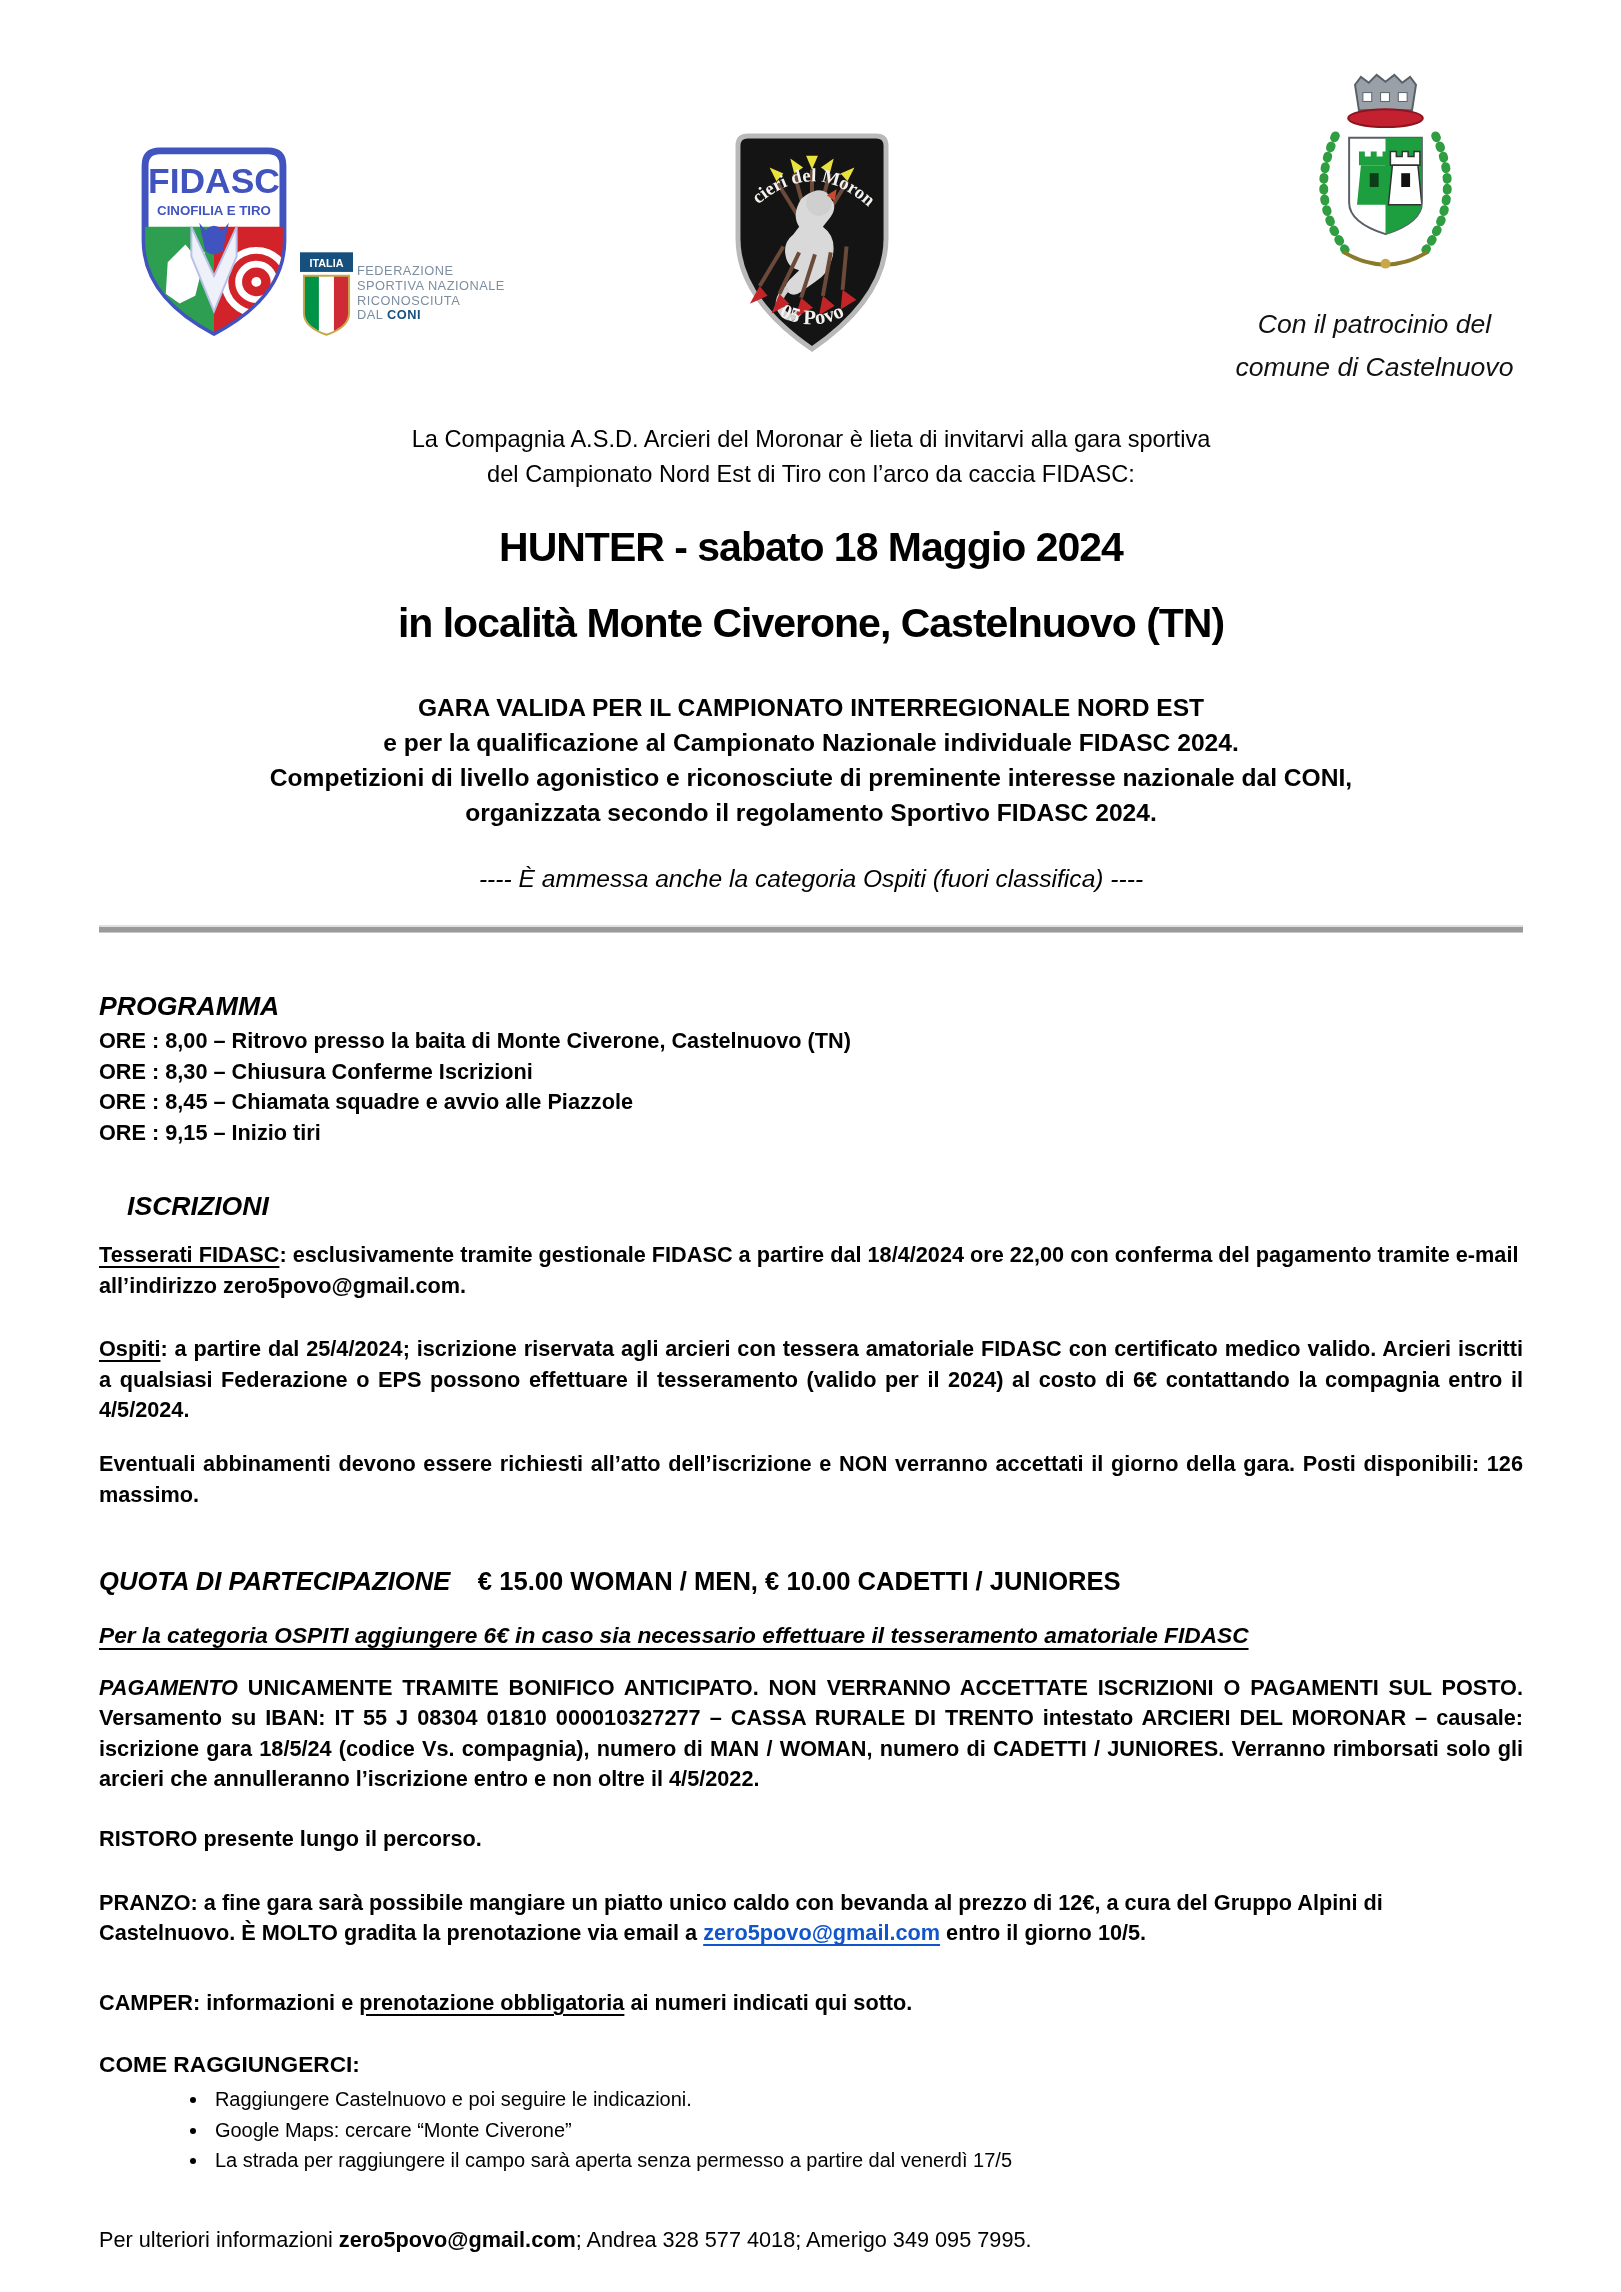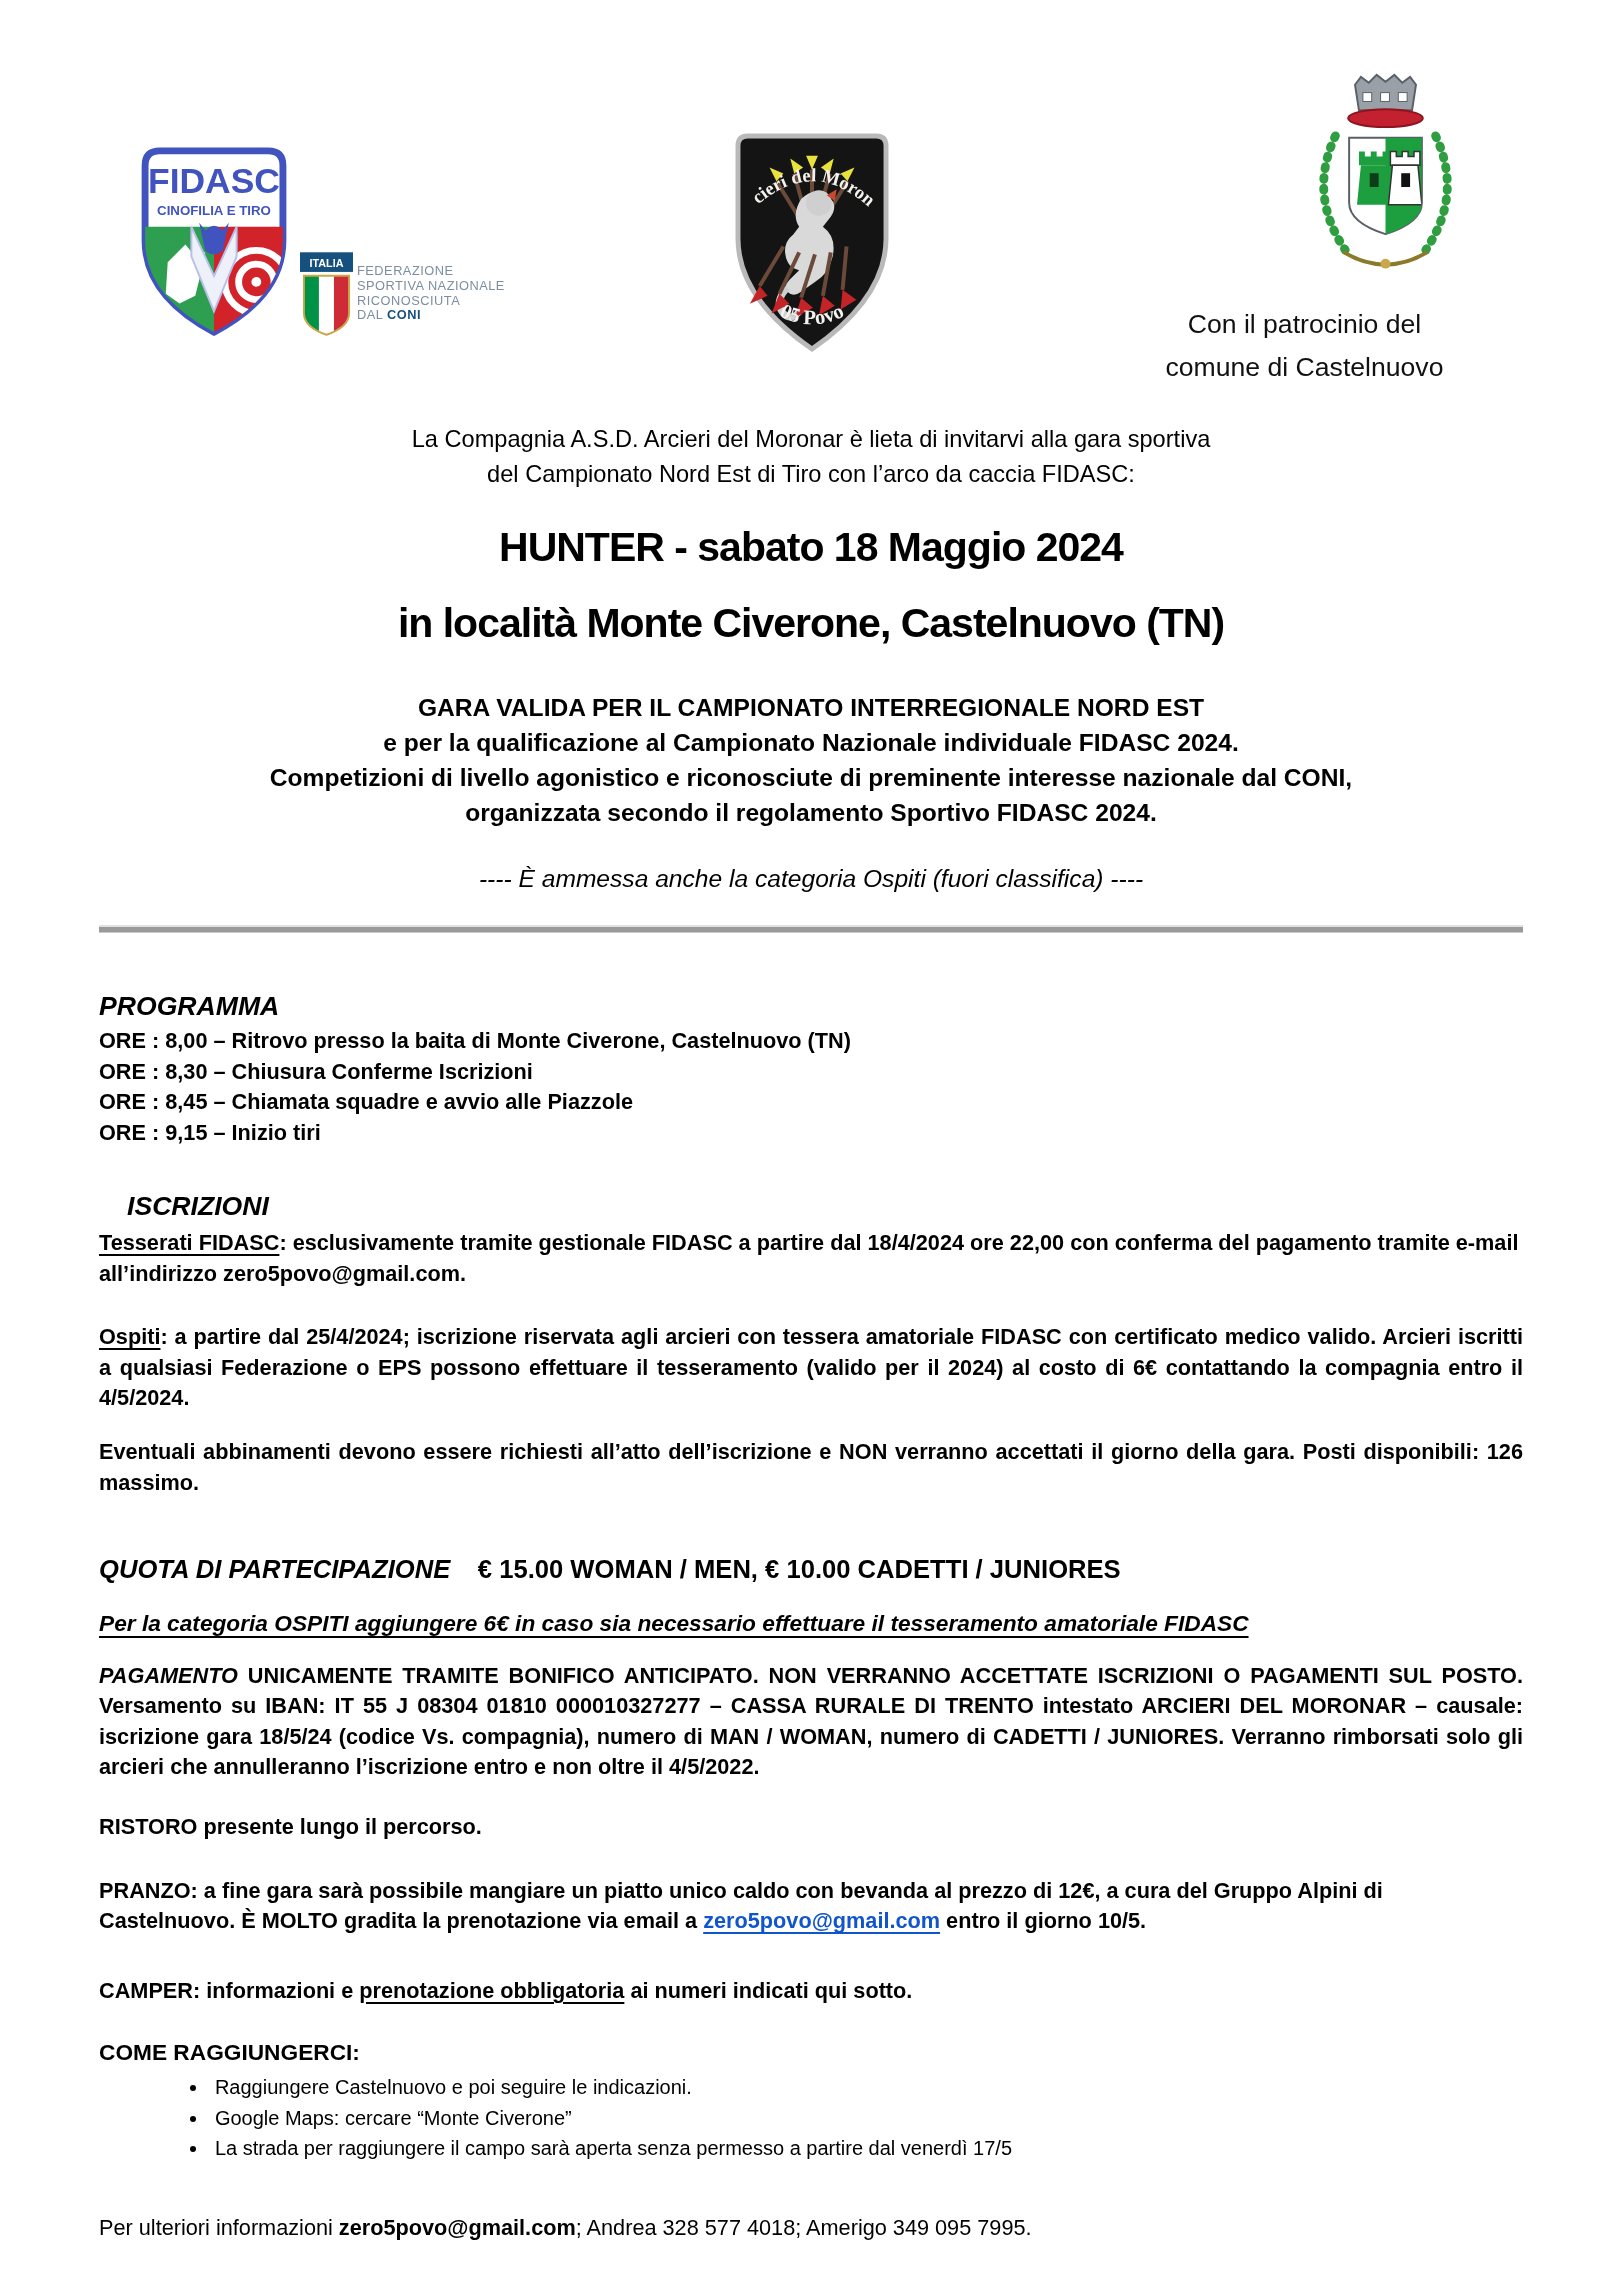--- a/index.html
+++ b/index.html
@@ -6,40 +6,40 @@
   body{width:1621px;height:2292px;font-family:"Liberation Sans",sans-serif;color:#000;position:relative;}
   .page{position:relative;width:1605px;height:2292px;overflow:hidden;background:#fff;}
 
   
   .fidasc-shield{position:absolute;left:140px;top:146px;}
   .italia-badge{position:absolute;left:300px;top:252px;}
   .fed-text{position:absolute;left:357px;top:264px;font-size:12.8px;line-height:14.8px;color:#7d8ea0;letter-spacing:0.5px;}
   .fed-text .coni{font-weight:bold;color:#16507e;}
   .moronar-crest{position:absolute;left:732px;top:130px;}
   .comune-arms{position:absolute;left:1298px;top:67px;}
-  .patronage{position:absolute;left:1142px;top:303px;width:325px;text-align:center;font-size:26.6px;line-height:43px;color:#111;}
+  .patronage{position:absolute;left:1212px;top:303px;width:325px;text-align:center;font-style:italic;font-size:26.6px;line-height:43px;color:#111;}
 
   
   .content{position:absolute;left:99px;top:422px;width:1424px;}
   .center{text-align:center;}
   .intro{font-size:23.6px;line-height:35px;}
   .big-title{font-size:41px;font-weight:bold;letter-spacing:-1px;}
   .t1{margin-top:31.5px;}
   .t2{margin-top:29.6px;}
   .validity{margin-top:43px;font-size:24.6px;line-height:35px;font-weight:bold;}
   .guests-note{margin-top:35px;font-size:24.6px;font-weight:normal;font-style:italic;}
   .rule{margin-top:31.5px;height:5.9px;background:#9a9a9a;border-top:2px solid #e0e0e0;border-bottom:1px solid #c9c9c9;}
 
   .sec-heading{font-size:26.6px;font-weight:bold;font-style:italic;}
   .prog-head{margin-top:58px;}
   .prog-list{margin-top:3.9px;font-size:21.7px;line-height:30.5px;font-weight:bold;}
   .iscr-head{margin-top:43px;margin-left:28px;}
   .para{font-size:21.7px;line-height:30.5px;font-weight:bold;}
   .just{text-align:justify;}
-  .p-tess{margin-top:6px;}
+  .p-tess{margin-top:18px;}
   .p-osp{margin-top:33px;}
   .p-abb{margin-top:23.6px;}
   .u{text-decoration:underline;text-decoration-thickness:2px;text-underline-offset:3.9px;}
   .quota-line{margin-top:57px;font-size:25.6px;font-weight:bold;}
   .quota-line .h{font-style:italic;margin-right:27.6px;}
   .osp-note{margin-top:25.6px;font-size:22.7px;font-weight:bold;font-style:italic;text-decoration:underline;text-decoration-thickness:2px;text-underline-offset:4.9px;}
   .p-pag{margin-top:23.6px;}
   .p-pag .lbl{font-style:italic;}
   .p-rist{margin-top:29.6px;}
   .p-pranzo{margin-top:33px;}

